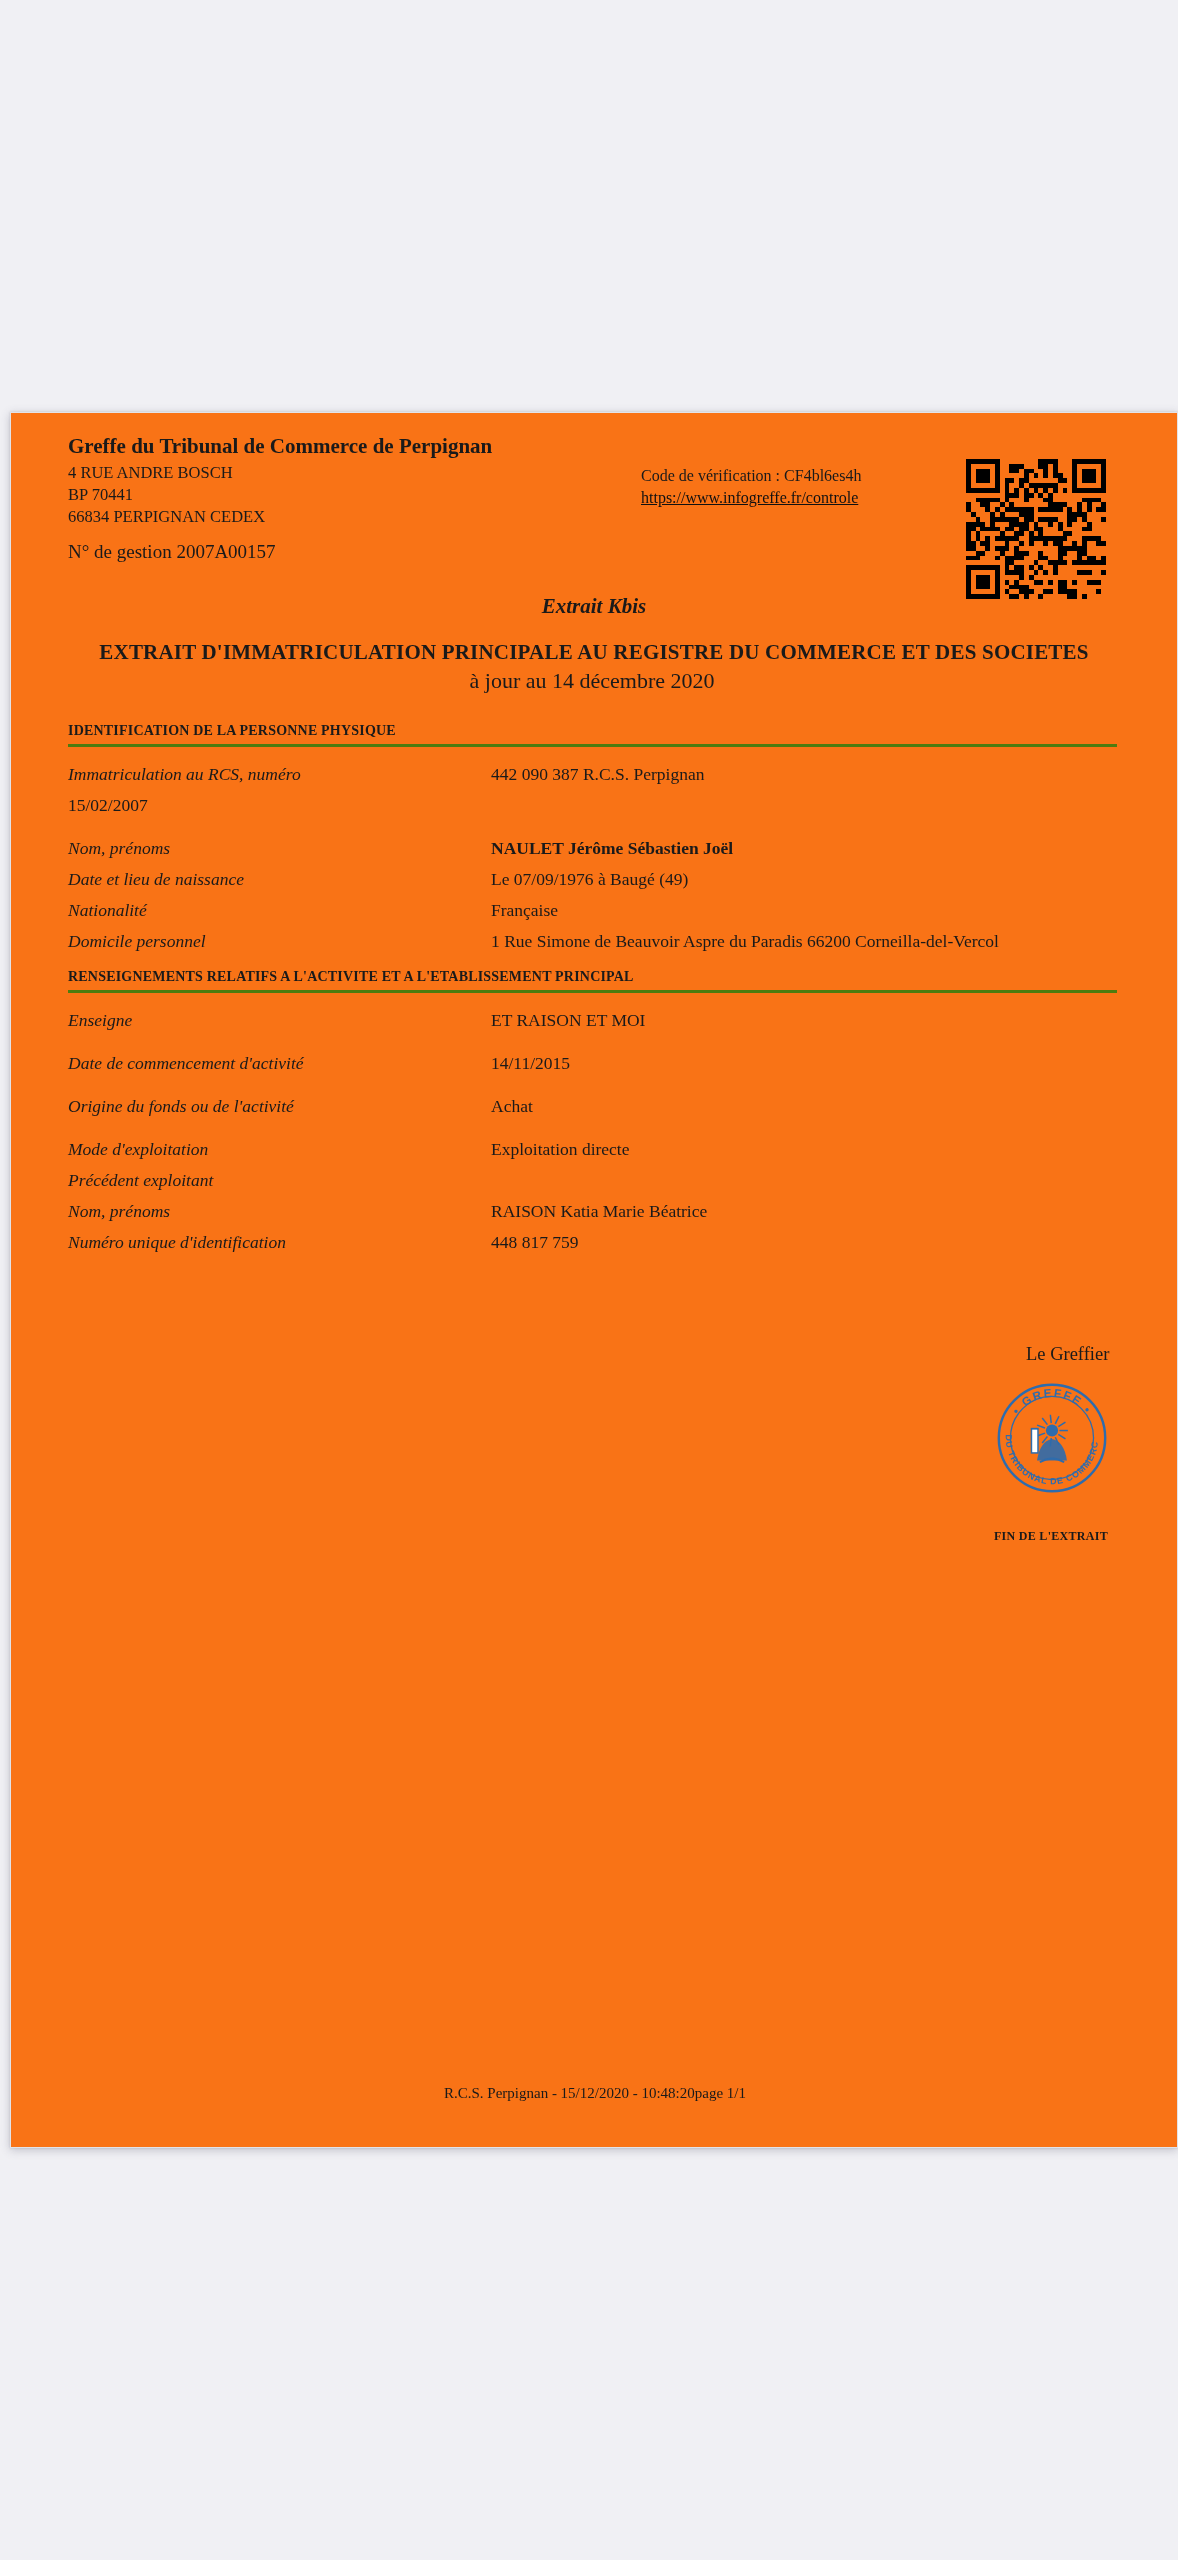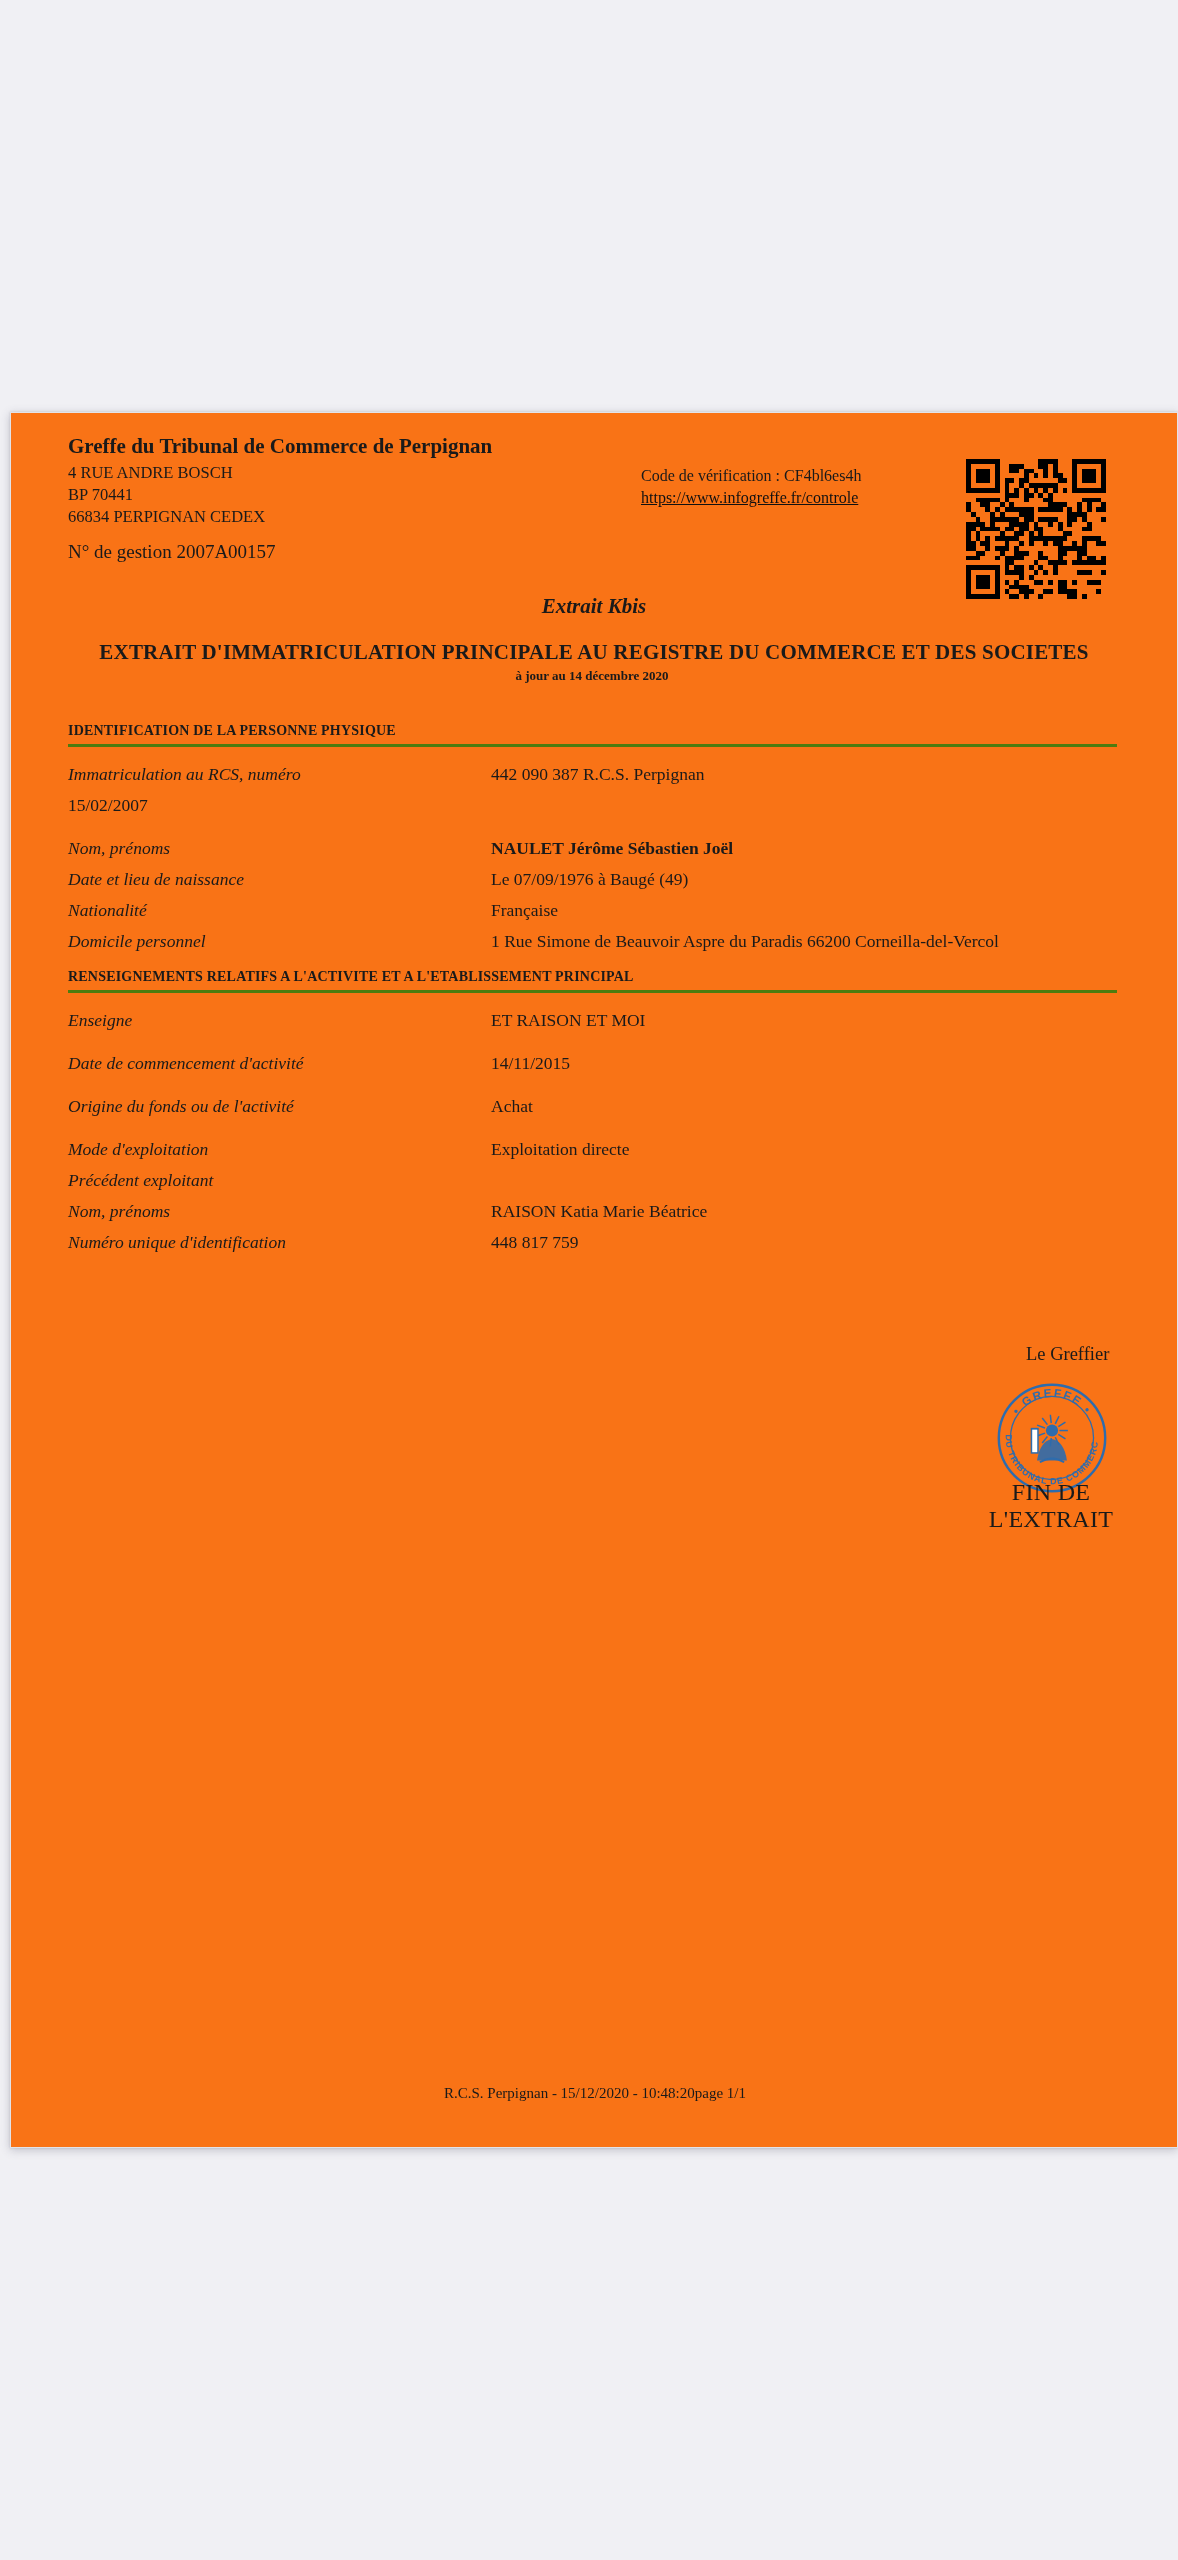--- a/index.html
+++ b/index.html
@@ -22,37 +22,37 @@
   .issuer-address { font-size:16.5px; line-height:22px; margin-top:3px; }
   .gestion { position:absolute; left:57px; top:128px; font-size:19px; }
   .verif { position:absolute; left:630px; top:52px; font-size:16px; line-height:22px; }
   .verif a { color:#111; text-decoration:underline; }
   .qr { position:absolute; left:955px; top:46px; width:140px; height:140px; }
   
   .doc-title { position:absolute; left:0; right:0; top:181px; text-align:center;
                font-size:21px; font-weight:bold; font-style:italic; }
   .main-heading { position:absolute; left:0; right:0; top:227px; text-align:center;
                   font-size:21px; font-weight:bold; letter-spacing:.2px; }
-  .sub-heading { position:absolute; left:0; right:4px; top:255px; text-align:center; font-size:13px;font-weight:bold; }
+  .sub-heading { position:absolute; left:0; right:4px; top:255px; text-align:center; font-size:22px; }
   
   .sections { position:absolute; left:57px; right:60px; top:310px; }
   .section-heading {
     font-size:14px; font-weight:bold; letter-spacing:.2px;
     padding-bottom:5px; border-bottom:3px solid #4d7c0f; margin-bottom:12px;
   }
   .group { margin-bottom:12px; }
   .row { display:flex; line-height:31px; font-size:17.5px; }
   .row .label { width:423px; flex:none; font-style:italic; }
   .row .value { flex:1; }
   .row .value.bold { font-weight:bold; }
   
   .greffier { position:absolute; left:1015px; top:931px; font-size:18.5px; }
   .seal { position:absolute; left:985px; top:969px; width:112px; height:112px; }
-  .fin-extrait { position:absolute; left:955px; top:1066px; width:170px;
-                 text-align:center; font-size:24px; letter-spacing:.3px; }
+  .fin-extrait { position:absolute; left:955px; top:1116px; width:170px;
+                 text-align:center; font-size:12px; letter-spacing:.3px;font-weight:bold; }
   
   .page-footer { position:absolute; left:57px; right:55px; top:1672px;
                  display:flex; justify-content:center; font-size:15px; }
 </style>
 </head>
 <body>
 
 <div class="viewport">
   <div class="page">
 

